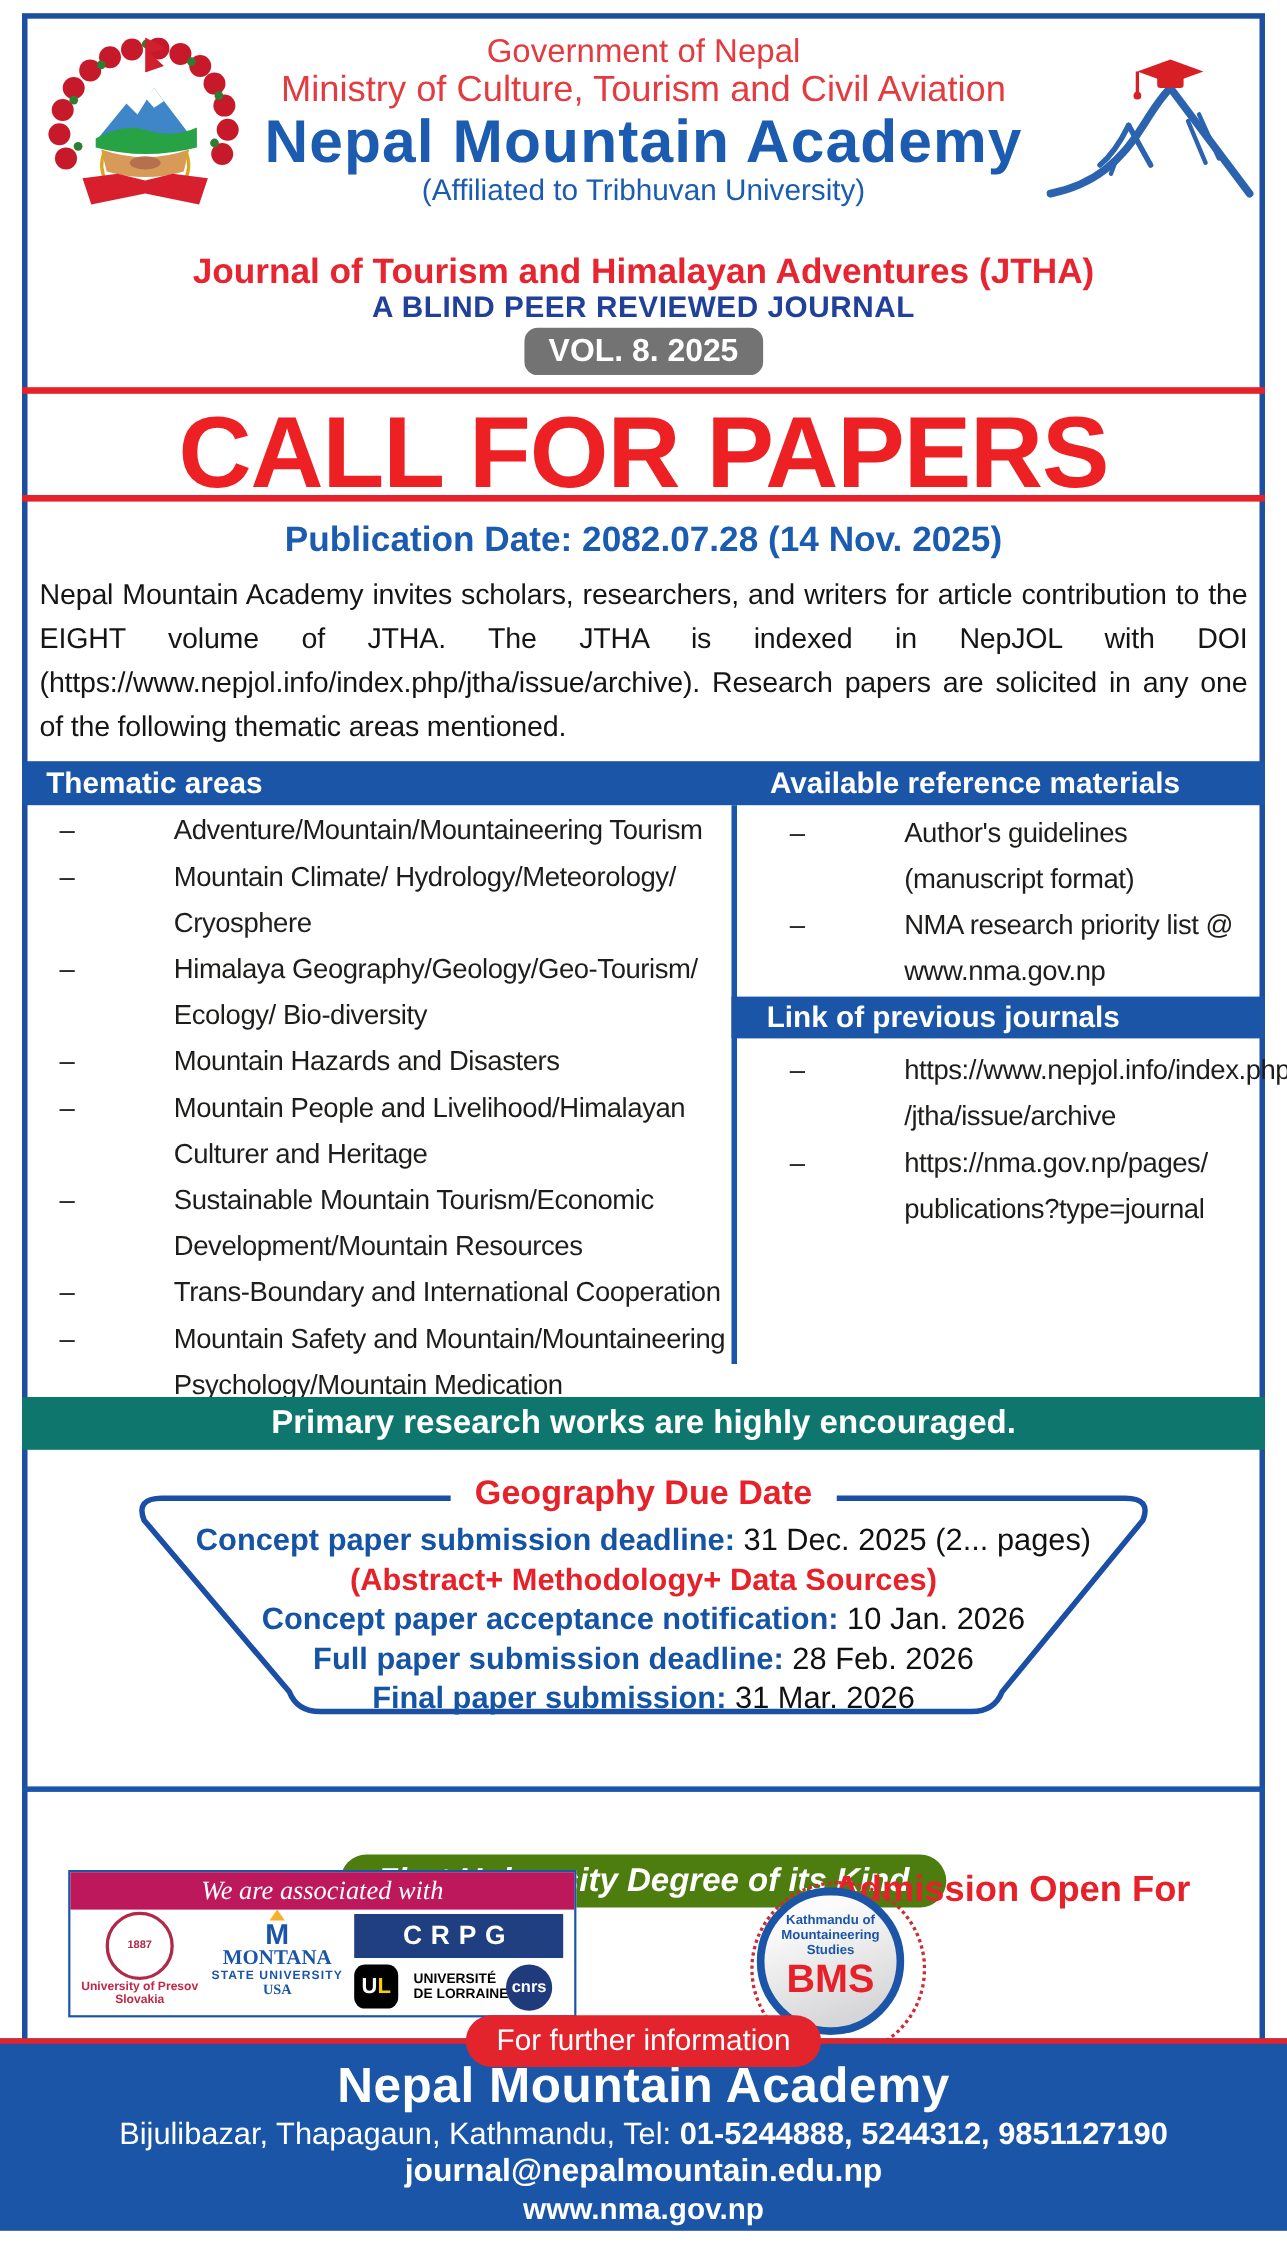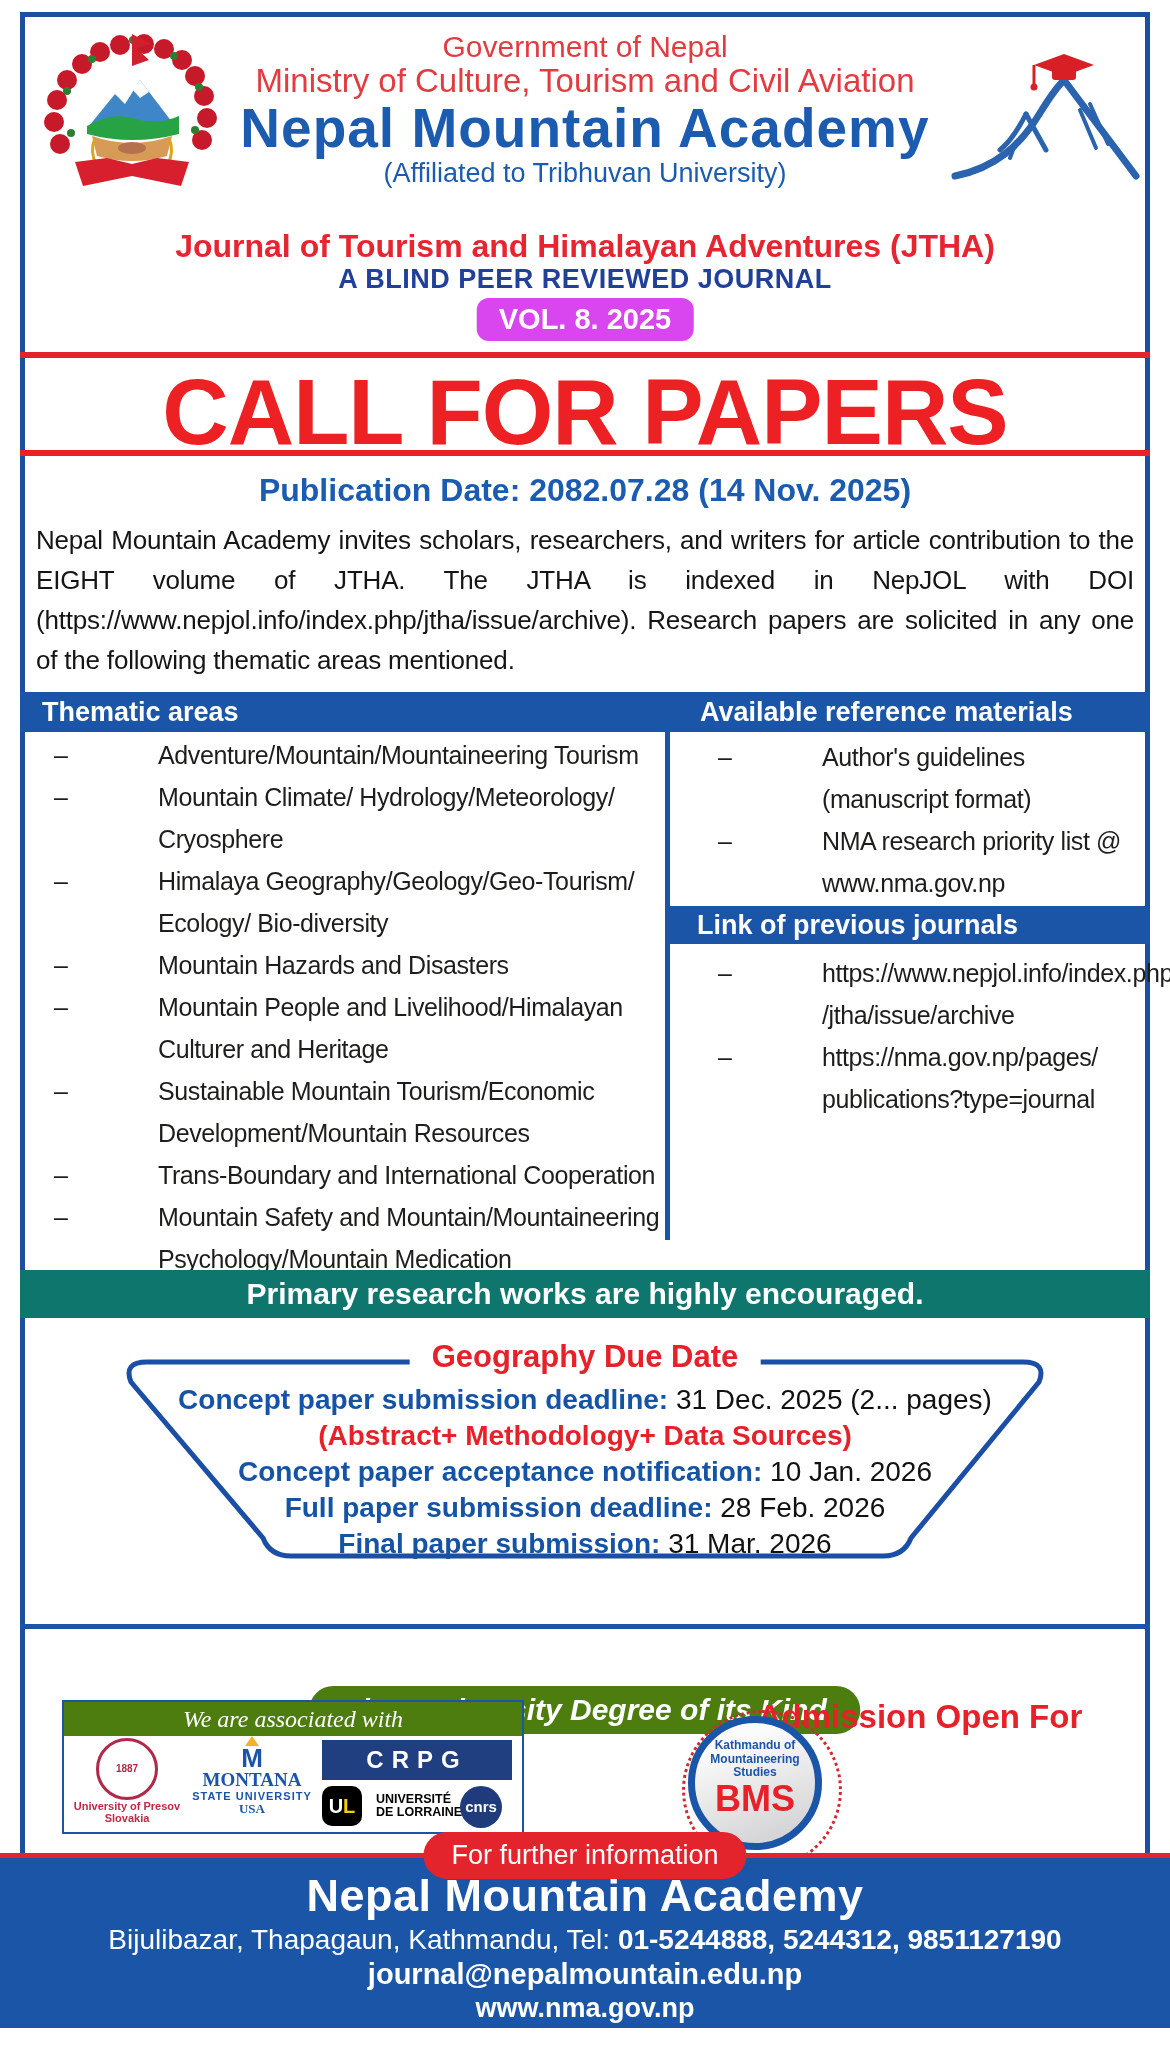--- a/index.html
+++ b/index.html
@@ -9,21 +9,21 @@
 
   
   .hdr-line{position:absolute;left:0;width:1170px;text-align:center;white-space:nowrap;}
   .gov{top:30px;font-size:30px;color:#e23b40;}
   .ministry{top:62px;font-size:33px;color:#e23b40;}
   .academy{top:96px;font-size:55px;font-weight:bold;color:#1b5bb0;letter-spacing:1px;}
   .affil{top:158px;font-size:27px;color:#1b5bb0;}
   .journal{top:228px;font-size:32px;font-weight:bold;color:#e62531;}
   .peer{top:264px;font-size:27px;font-weight:bold;color:#20409a;letter-spacing:0.5px;}
   .vol-badge{position:absolute;top:298px;left:50%;transform:translateX(-50%);
-    background:#d946ef;color:#fff;font-size:29px;font-weight:bold;
+    background:#737373;color:#fff;font-size:29px;font-weight:bold;
     padding:5px 22px;border-radius:12px;}
   .emblem{position:absolute;left:36px;top:34px;}
   .nma-logo{position:absolute;left:940px;top:38px;}
 
   
   .redline{position:absolute;left:20px;width:1130px;height:6px;background:#e62129;}
   .rl1{top:352px;} .rl2{top:450px;}
   .cfp{position:absolute;top:360px;left:0;width:1170px;text-align:center;
     font-size:92px;font-weight:900;color:#ed2024;letter-spacing:-1px;white-space:nowrap;}
   .pubdate{position:absolute;top:472px;left:0;width:1170px;text-align:center;
@@ -64,21 +64,21 @@
   
   .bluedivider{position:absolute;left:20px;top:1624px;width:1130px;height:5px;background:#1b55a8;}
   .degree-pill{position:absolute;top:1646px;left:50%;transform:translateX(-50%);
     background:#4d7c0f;color:#fff;font-style:italic;font-weight:bold;font-size:30px;
     padding:7px 34px;border-radius:28px;white-space:nowrap;margin-top:40px;}
   .admission-title{position:absolute;left:700px;top:1698px;width:440px;text-align:center;
     color:#e62129;font-weight:bold;font-size:33px;}
 
   
   .assoc{position:absolute;left:62px;top:1700px;width:458px;height:130px;border:2px solid #1b55a8;background:#fff;}
-  .assoc .abar{height:34px;background:#4d7c0f;color:#fff;text-align:center;line-height:34px;
+  .assoc .abar{height:34px;background:#be185d;color:#fff;text-align:center;line-height:34px;
     font-family:"Liberation Serif",serif;font-style:italic;font-size:24px;}
   .assoc .abody{position:relative;height:94px;}
   .seal{position:absolute;left:8px;top:2px;width:110px;text-align:center;}
   .seal .ring{width:56px;height:56px;margin:0 auto;border:3px solid #b0294a;border-radius:50%;
     color:#b0294a;font-size:10px;line-height:56px;font-weight:bold;}
   .seal .cap{color:#c02846;font-weight:bold;font-size:11px;line-height:12px;}
   .montana{position:absolute;left:124px;top:0;width:128px;text-align:center;color:#1b55a8;}
   .montana .flame{width:0;height:0;margin:0 auto;border-left:7px solid transparent;border-right:7px solid transparent;border-bottom:10px solid #f3b229;}
   .montana .m{font-size:26px;font-weight:bold;line-height:24px;}
   .montana .n1{font-family:"Liberation Serif",serif;font-weight:bold;font-size:19px;line-height:20px;}

